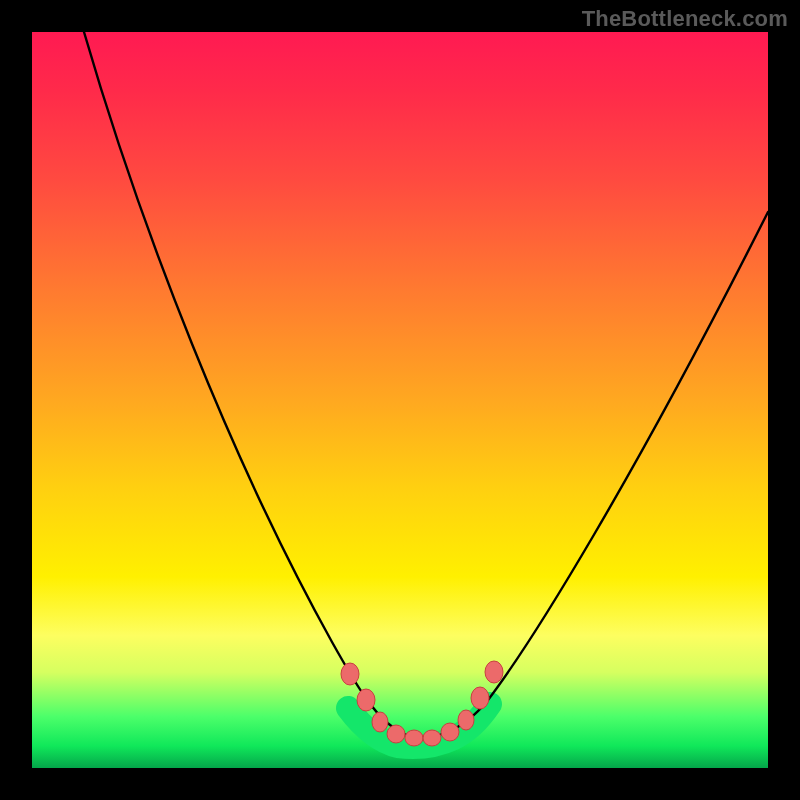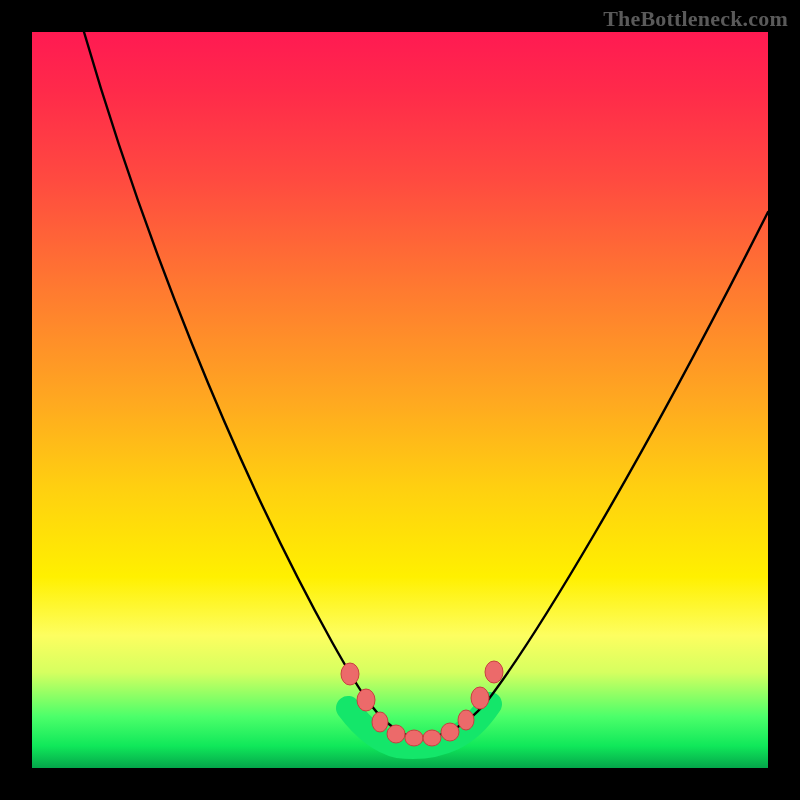--- a/index.html
+++ b/index.html
@@ -36,21 +36,20 @@
   }
   .watermark {
     position: absolute;
     top: 6px;
     right: 12px;
     color: #5a5a5a;
     font-size: 22px;
     font-weight: 600;
     letter-spacing: 0.2px;
     user-select: none;
-    font-family: Liberation Serif, serif;
   }
   svg.curve {
     position: absolute;
     left: 32px;
     top: 32px;
     width: 736px;
     height: 736px;
     overflow: visible;
   }
   .stroke-main {

